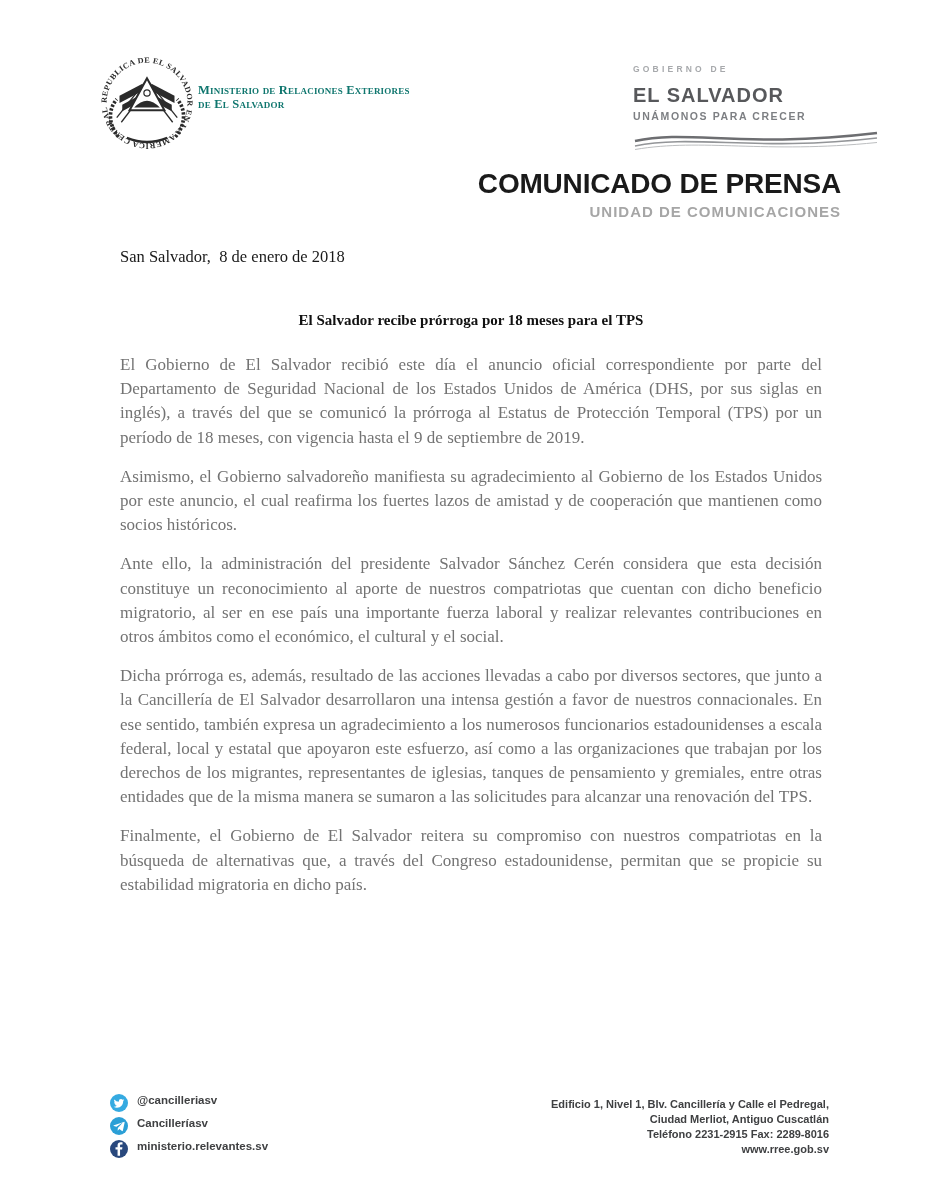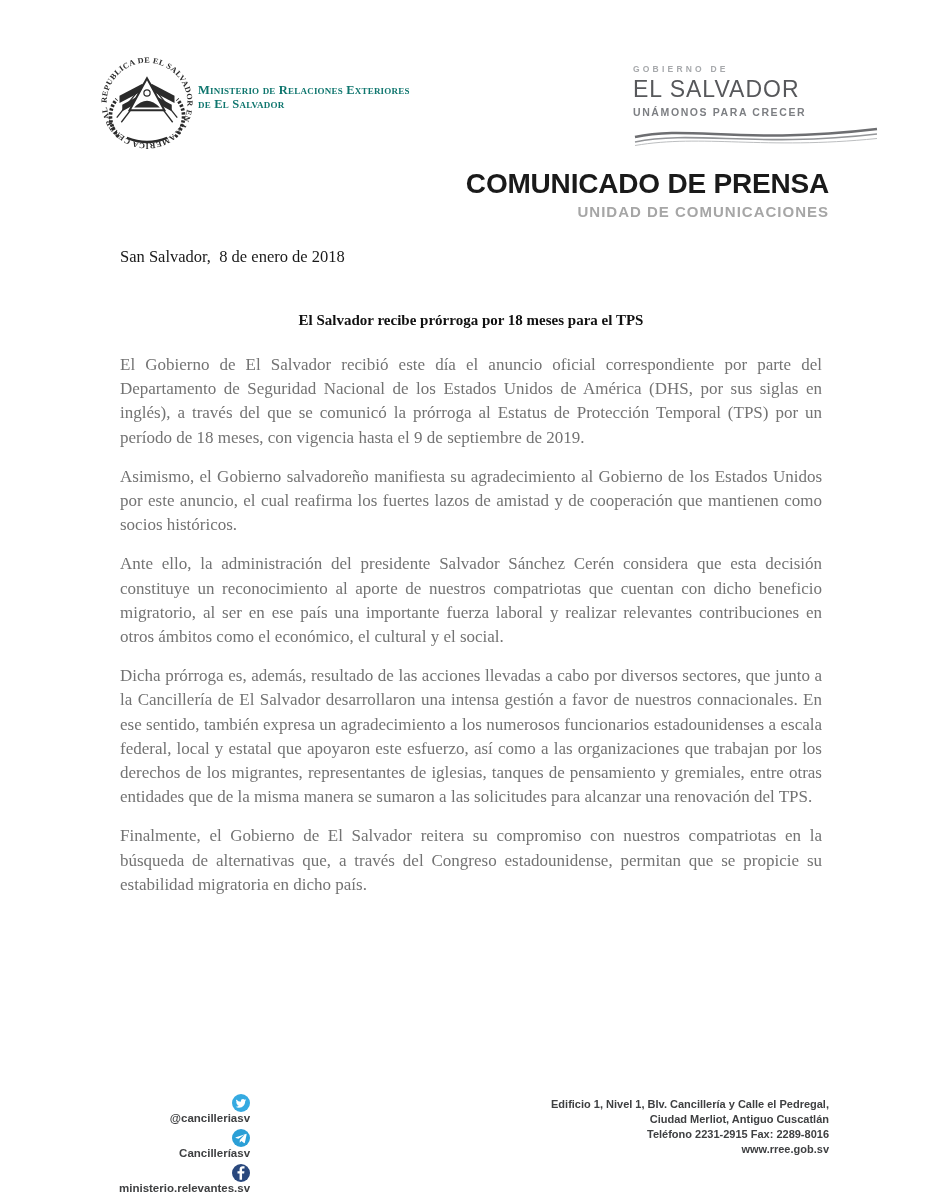--- a/index.html
+++ b/index.html
@@ -12,38 +12,38 @@
   
   .seal{position:absolute;left:90px;top:48px;width:114px;height:110px;}
   .seal .ring-text{font-family:"Liberation Serif",serif;font-size:8.6px;font-weight:700;
     letter-spacing:.4px;fill:#2c2c2c;}
   .ministry{position:absolute;left:198px;top:83px;
     font-family:"Liberation Serif",serif;font-variant:small-caps;font-weight:700;
     font-size:12.5px;line-height:14px;color:#0f766e;letter-spacing:.2px;}
   .gov-logo{position:absolute;left:633px;top:64px;width:246px;text-align:left;
     font-family:"Liberation Sans",sans-serif;}
   .gov-top{font-size:8.5px;letter-spacing:3.2px;color:#a7a9ac;font-weight:700;}
-  .gov-name{font-size:23px;color:#57585b;letter-spacing:1px;font-weight:400;margin-top:2px;}
+  .gov-name{font-size:20px;color:#57585b;letter-spacing:1px;font-weight:700;margin-top:10px;}
   .gov-slogan{font-size:10.5px;color:#7d7f83;letter-spacing:1.6px;font-weight:700;margin-top:3px;}
   .gov-wave{display:block;margin:6px auto 0;width:246px;height:24px;}
   
-  .masthead{position:absolute;right:98px;top:168px;text-align:right;
+  .masthead{position:absolute;right:86px;top:168px;text-align:right;
     font-family:"Liberation Sans",sans-serif;}
   .masthead h1{margin:0;font-size:28px;font-weight:700;color:#1a1a1a;letter-spacing:-.2px;}
   .masthead .subtitle{margin-top:3px;font-size:15px;font-weight:700;color:#a6a6a6;letter-spacing:1px;}
   
   .doc{position:absolute;left:120px;top:240px;width:702px;}
   .dateline{margin:0;padding-top:6px;font-size:16.5px;line-height:21px;white-space:pre-wrap;}
   .headline{margin:45px 0 0;text-align:center;font-size:15px;font-weight:700;color:#111;}
   .body-par{margin:0;text-align:justify;font-size:17px;line-height:24.2px;color:#737373;}
   .body-par.first{margin-top:24px;}
   .body-par + .body-par{margin-top:15px;}
   
   .social{position:absolute;left:110px;top:1094px;}
-  .social-row{display:flex;align-items:flex-end;margin-bottom:5px;flex-direction:column;}
+  .social-row{display:flex;align-items:flex-start;margin-bottom:5px;}
   .social-icon{width:18px;height:18px;display:block;}
   .social-label{margin-left:9px;font-family:"Liberation Sans",sans-serif;font-weight:700;
     font-size:11.5px;color:#3f4042;}
   .address{position:absolute;right:98px;top:1097px;text-align:right;
     font-family:"Liberation Sans",sans-serif;font-weight:700;font-size:11px;
     line-height:15px;color:#3f4042;}
 </style>
 </head>
 <body>
 

